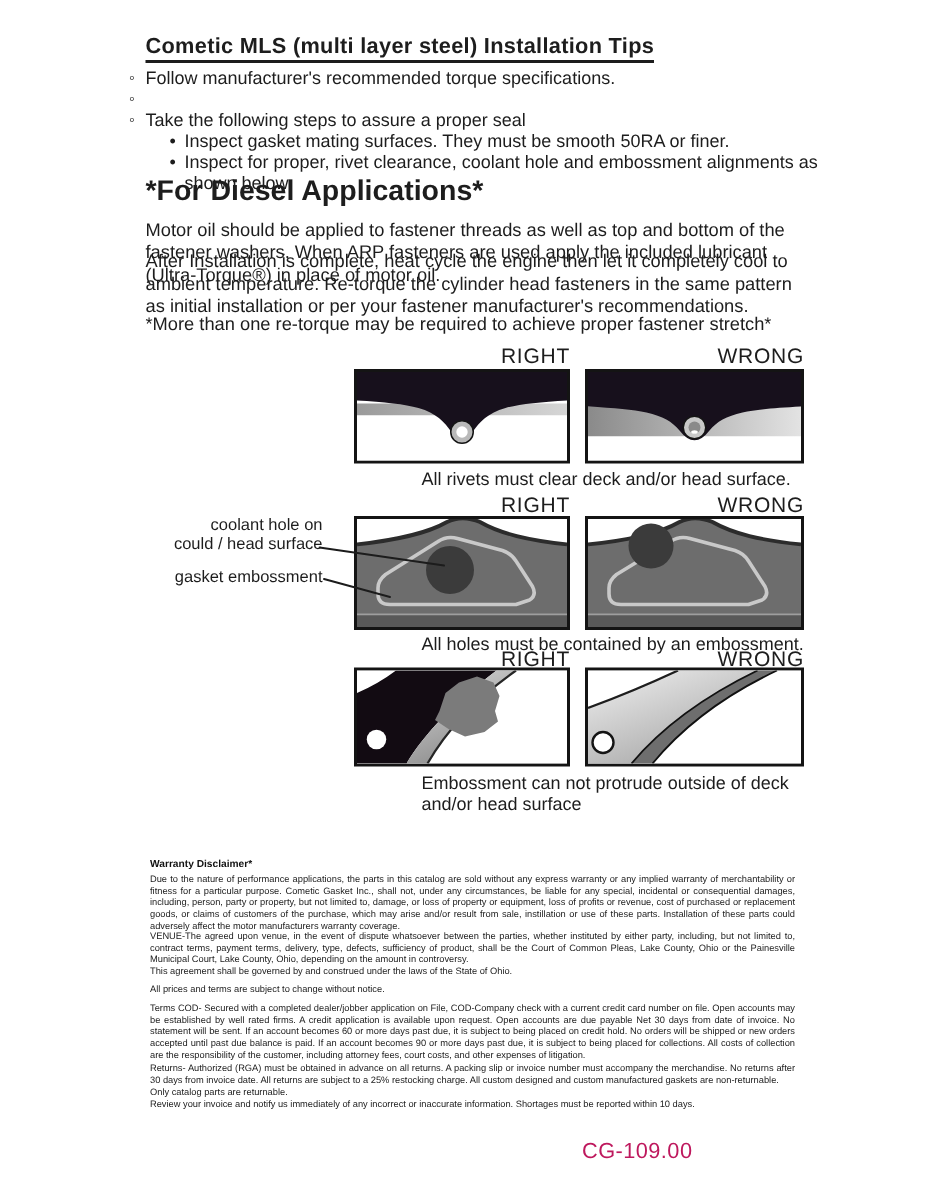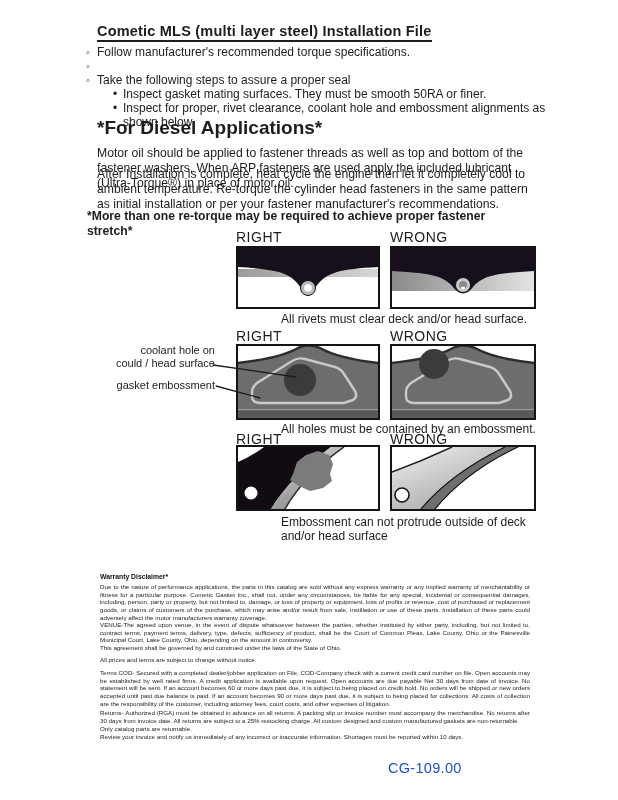--- a/index.html
+++ b/index.html
@@ -12,37 +12,37 @@
     font-size:14.5px; font-weight:bold; letter-spacing:0.2px;
     border-bottom:2px solid #1d1d1d; padding-bottom:1px; display:inline-block;
   }
   .bullets { font-size:12px; line-height:14px; }
   .b-row { display:flex; }
   .b-marker { width:11px; flex:0 0 11px; font-size:11px; }
   .b-row.sub { margin-left:27px; }
   .b-row.sub .b-marker { width:10px; flex:0 0 10px; font-size:12px; }
   .h2 { font-size:19px; font-weight:bold; }
   .para { font-size:12.2px; line-height:15.2px; width:436px; }
-  .figlabel { font-size:14px; letter-spacing:0.5px; text-align:left; }
+  .figlabel { font-size:14px; letter-spacing:0.5px; text-align:right; }
   .figbox { border:2px solid #141414; background:#ffffff; box-sizing:border-box; }
   .figbox svg { display:block; }
   .caption { font-size:12px; line-height:14px;margin-left:44px; }
   .callout { font-size:11px; line-height:12.5px; text-align:right; width:130px; }
   .legal { font-size:6.2px; line-height:7.7px; width:430px; text-align:justify; color:#222; }
   .legal-h { font-size:6.8px; font-weight:bold; color:#111; }
-  .code { font-size:14.5px; letter-spacing:0.3px; color:#1d4ed8; }
+  .code { font-size:14.5px; letter-spacing:0.3px; color:#be185d; }
   .leader { pointer-events:none; z-index:5; }
 </style>
 </head>
 <body>
 
 <div class="page">
 
   <div class="abs" style="left:97px; top:22px;">
-    <span class="title">Cometic MLS (multi layer steel) Installation File</span>
+    <span class="title">Cometic MLS (multi layer steel) Installation Tips</span>
   </div>
 
   <div class="abs bullets" style="left:86px; top:45px; width:470px;">
     <div class="b-row">
       <span class="b-marker">◦</span>
       <span>Follow manufacturer's recommended torque specifications.</span>
     </div>
     <div class="b-row">
       <span class="b-marker">◦</span>
     </div>
@@ -56,21 +56,21 @@
     </div>
     <div class="b-row sub">
       <span class="b-marker">•</span>
       <span>Inspect for proper, rivet clearance, coolant hole and embossment alignments as shown below.</span>
     </div>
   </div>
 
   <div class="abs h2" style="left:97px; top:117px;">*For Diesel Applications*</div>
   <div class="abs para" style="left:97px; top:146px;">Motor oil should be applied to fastener threads as well as top and bottom of the fastener washers. When ARP fasteners are used apply the included lubricant (Ultra-Torque®) in place of motor oil.</div>
   <div class="abs para" style="left:97px; top:167px;">After Installation is complete, heat cycle the engine then let it completely cool to ambient temperature. Re-torque the cylinder head fasteners in the same pattern as initial installation or per your fastener manufacturer's recommendations.</div>
-  <div class="abs para" style="left:87px; top:209px;font-weight:bold;">*More than one re-torque may be required to achieve proper fastener stretch*</div>
+  <div class="abs para" style="left:97px; top:209px;">*More than one re-torque may be required to achieve proper fastener stretch*</div>
 
   <div class="abs figlabel" style="left:236px; top:229px; width:144px;">RIGHT</div>
   <div class="abs figlabel" style="left:390px; top:229px; width:146px;">WRONG</div>
 
   <div class="abs figbox" style="left:236px; top:246px; width:144px; height:63px;">
     <svg width="140" height="59" viewBox="0 0 140 59">
       <defs>
         <linearGradient id="fg1r" x1="0" y1="0" x2="1" y2="0">
           <stop offset="0" stop-color="#9a9a9a"></stop>
             <stop offset="1" stop-color="#d6d6d6"></stop>

